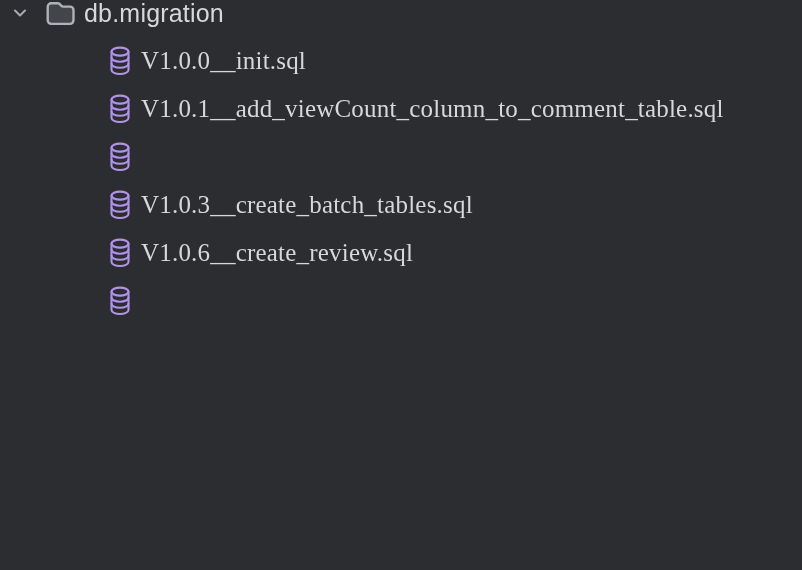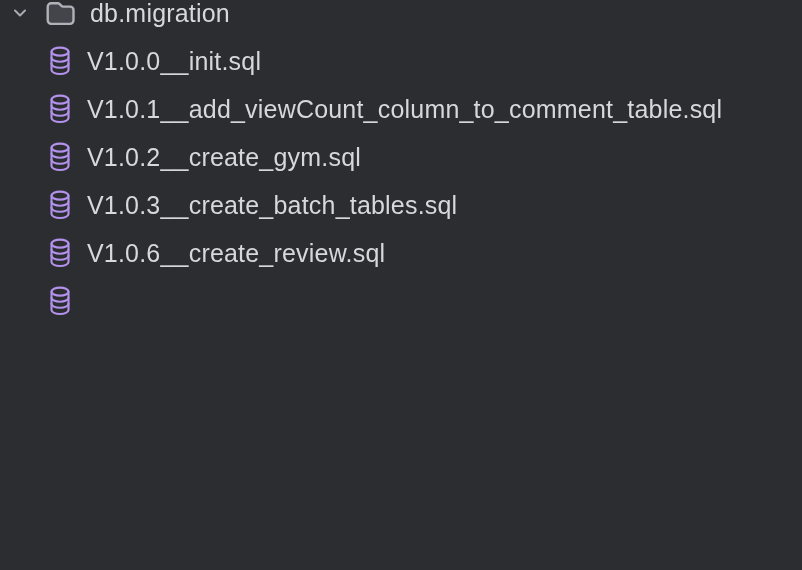--- a/index.html
+++ b/index.html
@@ -19,21 +19,21 @@
     height: 48px;
     display: flex;
     align-items: center;
     font-size: 25px;
     letter-spacing: 0.2px;
     color: #d6d8dc;
     white-space: nowrap;
     cursor: default;
   }
   .folder-row { padding-left: 12px; }
-  .file-row   { padding-left: 48px; }
+  .file-row   { padding-left: 108px; font-family: Liberation Serif, serif; }
 
   .chevron {
     width: 16px;
     height: 16px;
     margin-right: 17px;
     display: flex;
     align-items: center;
     justify-content: center;
     flex: 0 0 auto;
   }
@@ -42,21 +42,21 @@
     height: 26px;
     margin-right: 8px;
     flex: 0 0 auto;
   }
   .db-icon {
     width: 24px;
     height: 30px;
     margin-right: 9px;
     flex: 0 0 auto;
   }
-  .label { display: inline-block; margin-left: 6px; }
+  .label { display: inline-block; }
 </style>
 </head>
 <body>
 
 <svg width="0" height="0" style="position:absolute">
   <defs>
     <g id="icon-chevron-down">
       <path d="M3 5.5 L8 10.5 L13 5.5" fill="none" stroke="#a8abb1" stroke-width="2" stroke-linecap="round" stroke-linejoin="round"></path>
     </g>
     <g id="icon-folder">
@@ -96,21 +96,20 @@
     <svg class="db-icon" viewBox="0 0 24 30">
         <use href="#icon-database"></use>
       </svg>
     <span class="label">V1.0.1__add_viewCount_column_to_comment_table.sql</span>
   </div>
 
   <div class="row file-row">
     <svg class="db-icon" viewBox="0 0 24 30">
         <use href="#icon-database"></use>
       </svg>
-    <span class="label">V1.0.2__create_gym.sql</span>
   </div>
 
   <div class="row file-row">
     <svg class="db-icon" viewBox="0 0 24 30">
         <use href="#icon-database"></use>
       </svg>
     <span class="label">V1.0.3__create_batch_tables.sql</span>
   </div>
 
 

